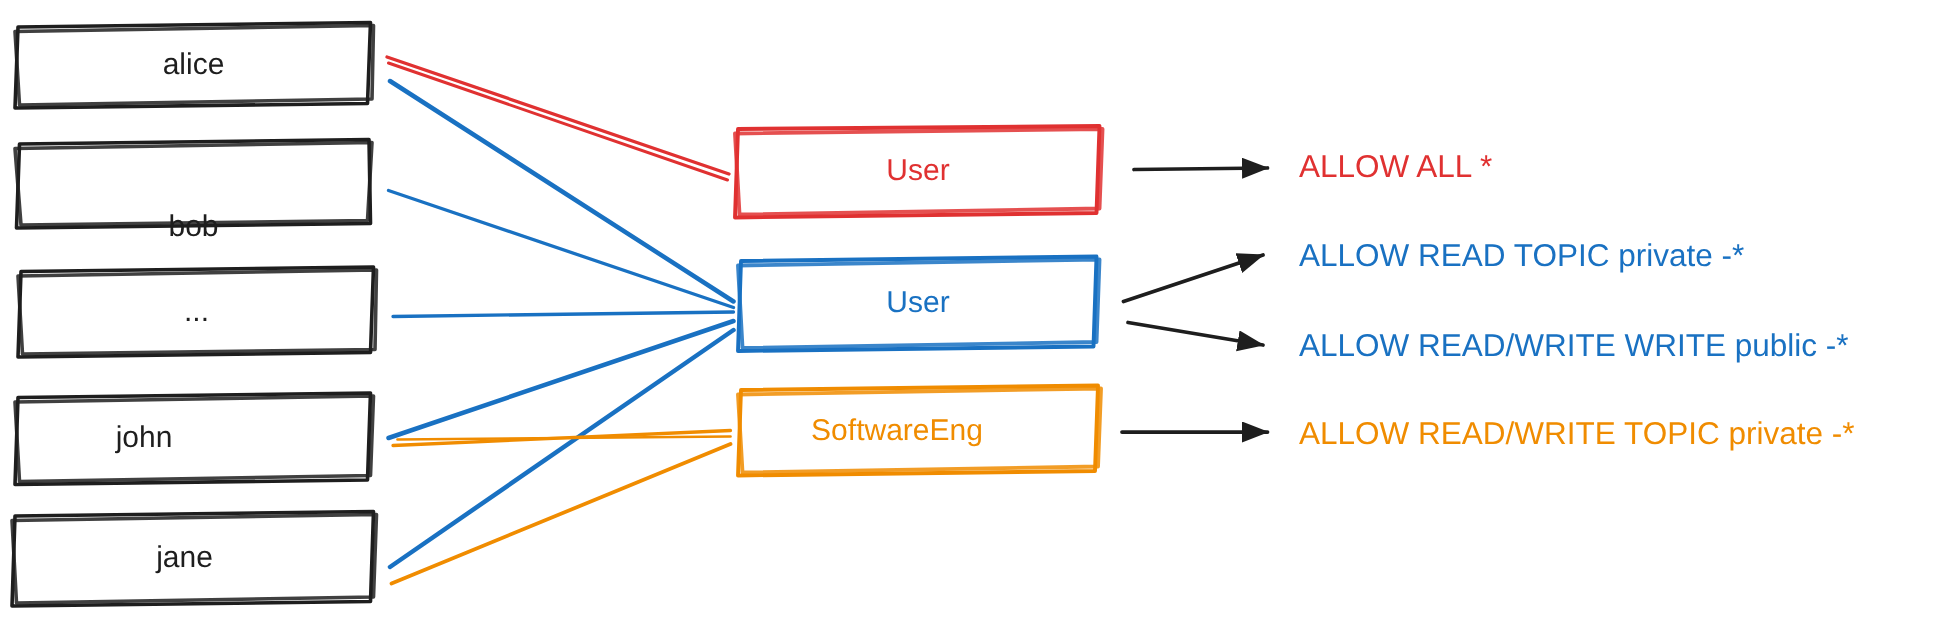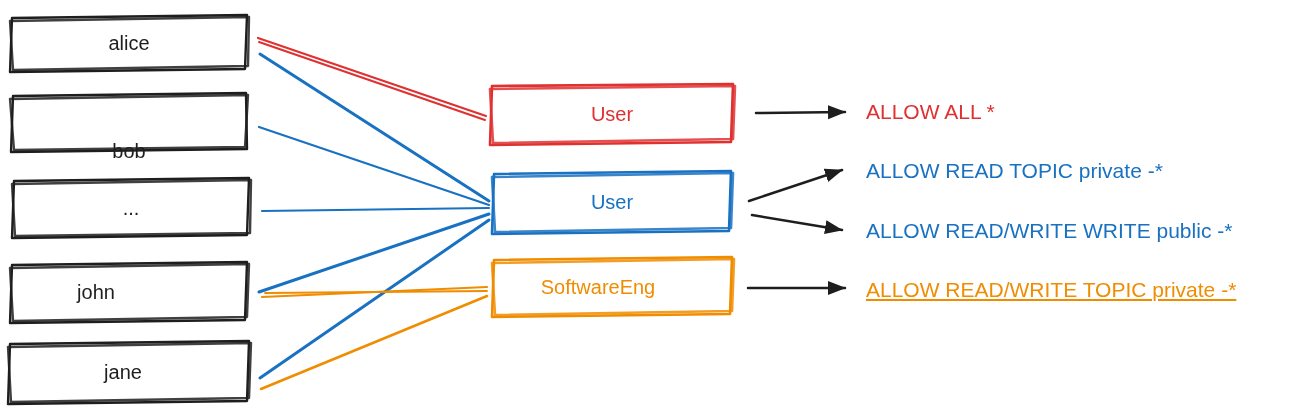--- a/index.html
+++ b/index.html
@@ -24,21 +24,21 @@
   .role-sweng{color:#f08c00;}
   .perm-label{
     position:absolute;
     height:28px;line-height:28px;
     font-size:21px;
     white-space:nowrap;
     pointer-events:none;
   }
   .perm-red{color:#e03131;}
   .perm-blue{color:#1971c2;}
-  .perm-orange{color:#f08c00;text-decoration:underline;}
+  .perm-orange{color:#f08c00;}
 </style>
 </head>
 <body>
 
 <div class="canvas">
 
   <svg width="1305" height="415" viewBox="0 0 1305 415">
     <defs>
       <marker id="arrowhead" markerUnits="userSpaceOnUse" markerWidth="20" markerHeight="16" refX="17" refY="7" orient="auto">
         <path d="M0,0 L18,7 L0,14 Z" fill="#1e1e1e"></path>

